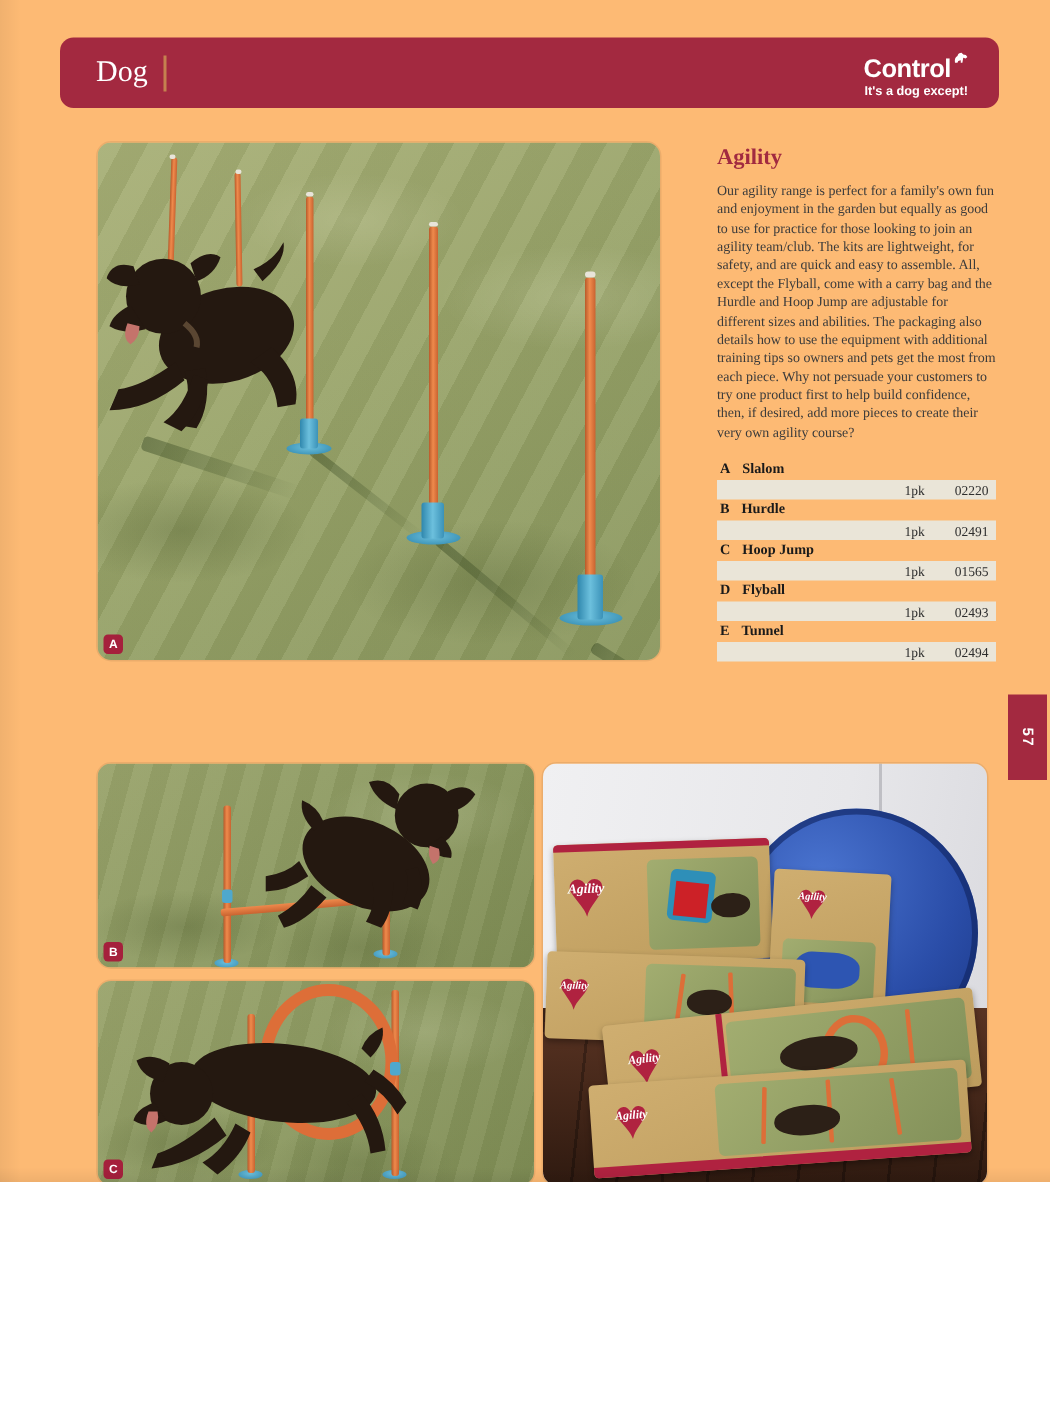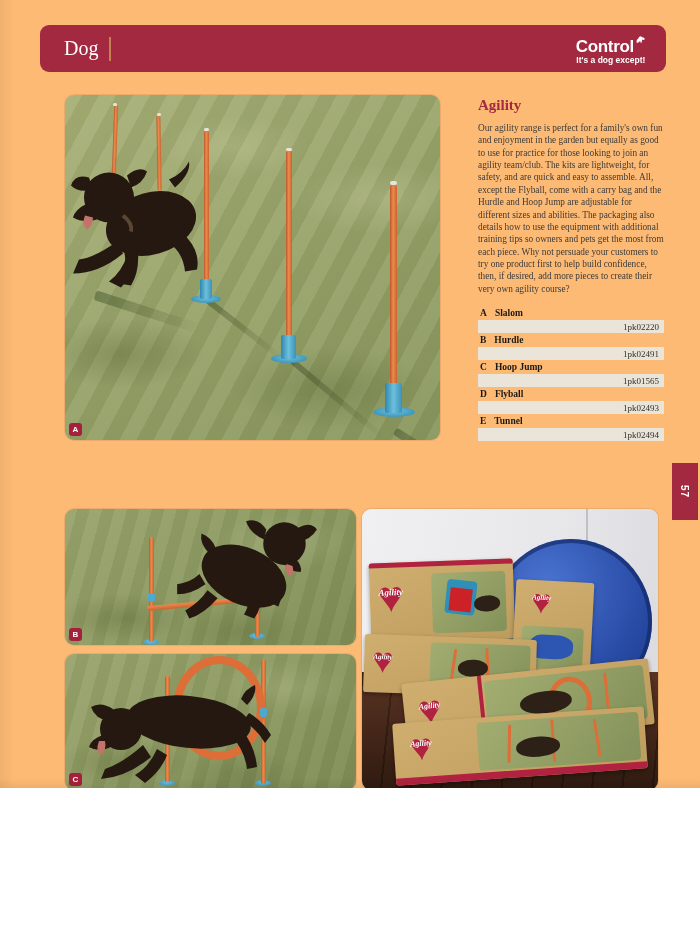--- a/index.html
+++ b/index.html
@@ -51,21 +51,21 @@
   .dog-svg{position:absolute;z-index:4;}
 
   
   .article{position:absolute;left:478px;top:97px;width:186px;}
   .article-title{font-family:"Liberation Serif",serif;font-weight:bold;font-size:15px;color:#a12a40;margin:0 0 8px 0;}
   .article-body{font-family:"Liberation Serif",serif;font-size:9.3px;line-height:1.33;color:#3b3b3b;margin:0;}
   .product-list{margin-top:11px;}
   .product-name{display:flex;gap:8px;align-items:center;font-family:"Liberation Serif",serif;
      font-weight:bold;font-size:9.5px;color:#1a1a1a;padding:2px 0 2px 2px;}
   .product-code{height:13px;background:#eae5d8;display:flex;justify-content:flex-end;align-items:center;
-     gap:0;padding-right:5px;font-family:"Liberation Serif",serif;font-size:9px;color:#2e2e2e;}
+     gap:20px;padding-right:5px;font-family:"Liberation Serif",serif;font-size:9px;color:#2e2e2e;}
 
   
   .page-tab{position:absolute;left:672px;top:463px;width:26px;height:57px;background:#a32940;
      display:flex;align-items:center;justify-content:center;z-index:8;}
   .page-tab span{transform:rotate(90deg);color:#fff;font-size:10px;font-weight:bold;letter-spacing:1px;}
 
   
   .h-pole{position:absolute;width:5px;background:linear-gradient(90deg,#b85a2a,#ef8a4c 45%,#c96330);border-radius:2px;z-index:2;}
   .h-bar{position:absolute;height:5px;background:linear-gradient(#ef8a4c,#c96330);border-radius:2px;z-index:3;}
   .blue-clip{position:absolute;width:7px;height:9px;background:#4fa8cd;border-radius:2px;z-index:4;}

